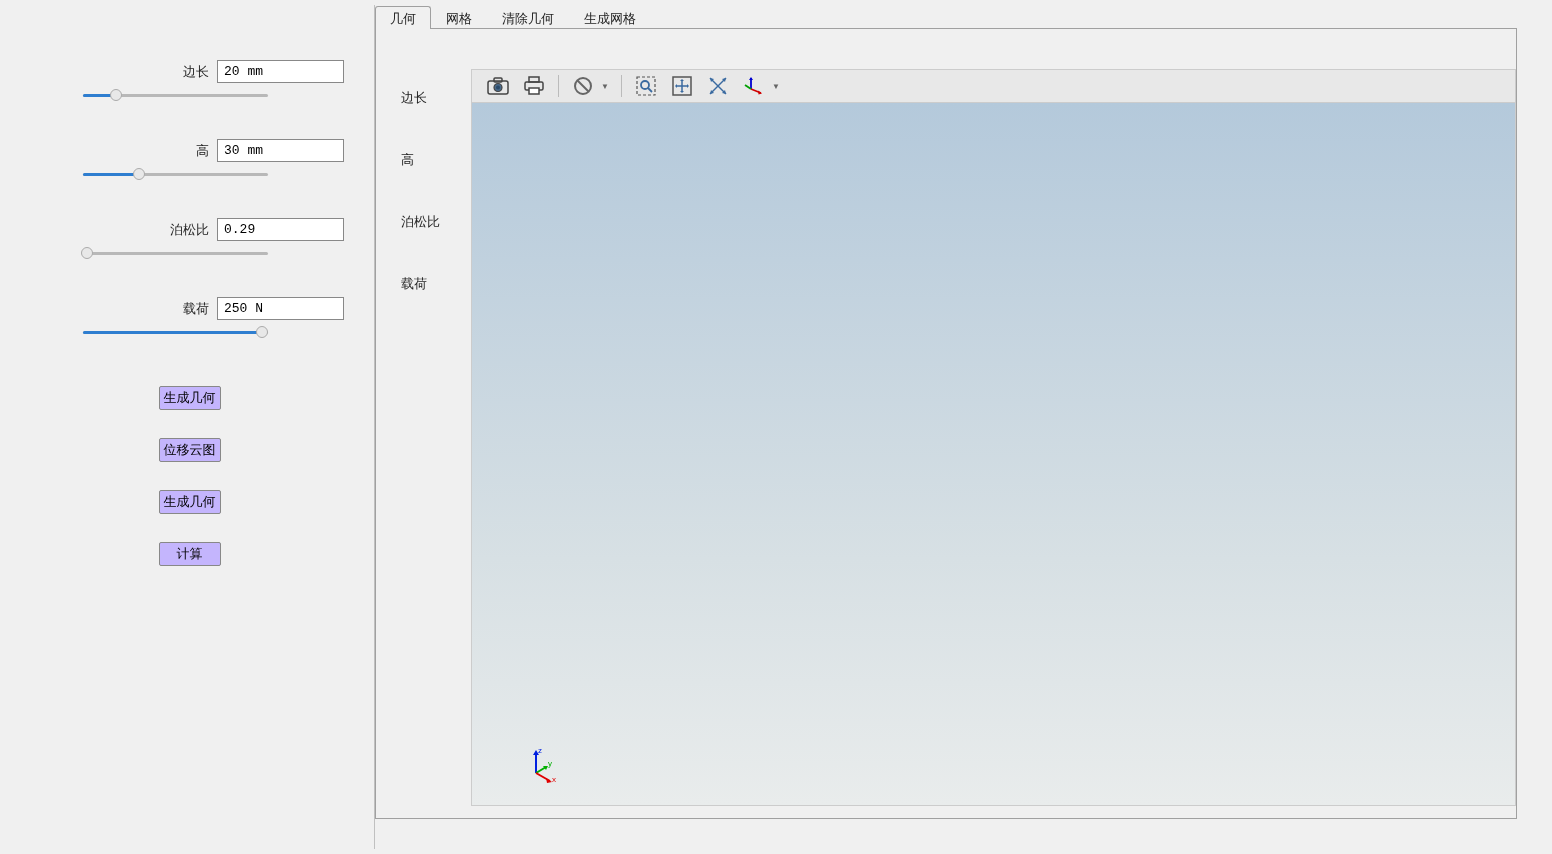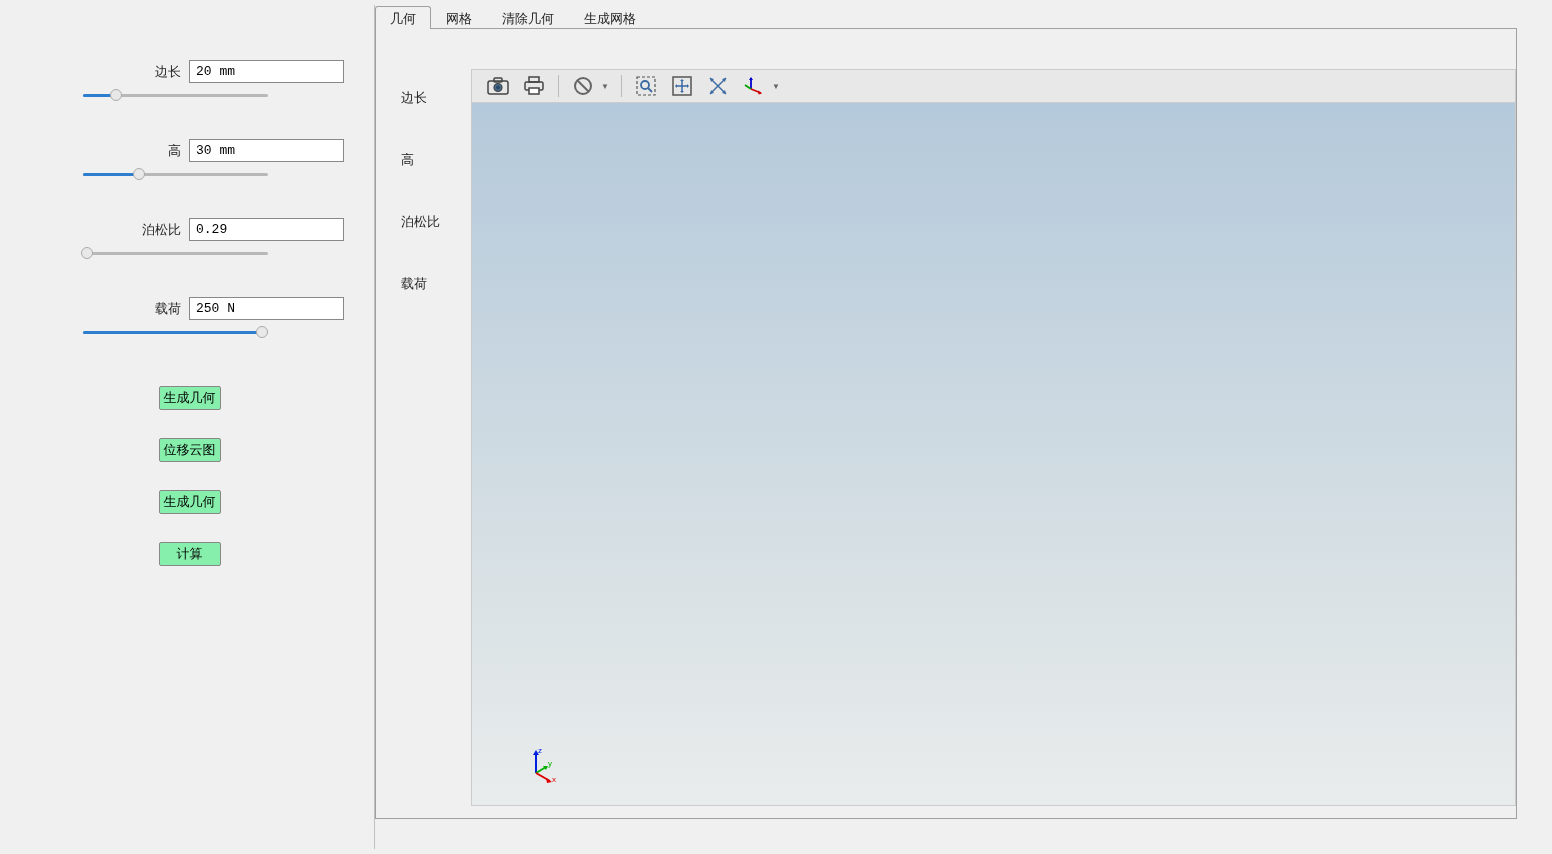--- a/index.html
+++ b/index.html
@@ -36,21 +36,21 @@
     gap: 8px;
   }
   .param-label {
     width: 40px;
     text-align: right;
     font-size: 13px;
     color: #222;
     font-family: "SimSun", serif;
   }
   .param-input {
-    width: 155px;
+    width: 127px;
     height: 23px;
     border: 1px solid #888;
     padding: 2px 6px;
     font-family: "Courier New", monospace;
     font-size: 13px;
     background: #fff;
   }
   .slider-container {
     margin-top: 8px;
     margin-left: 48px;
@@ -89,21 +89,21 @@
     display: flex;
     flex-direction: column;
     align-items: center;
     gap: 28px;
     margin-top: 10px;
   }
   .action-button {
     font-family: "SimSun", serif;
     font-size: 13px;
     padding: 2px 4px;
-    background: #86efac;
+    background: #c4b5fd;
     border: 1px solid #888;
     border-radius: 2px;
     cursor: pointer;
     min-width: 62px;
   }
   .right-panel {
     flex: 1;
     display: flex;
     flex-direction: column;
     padding: 0 30px 30px 0;

